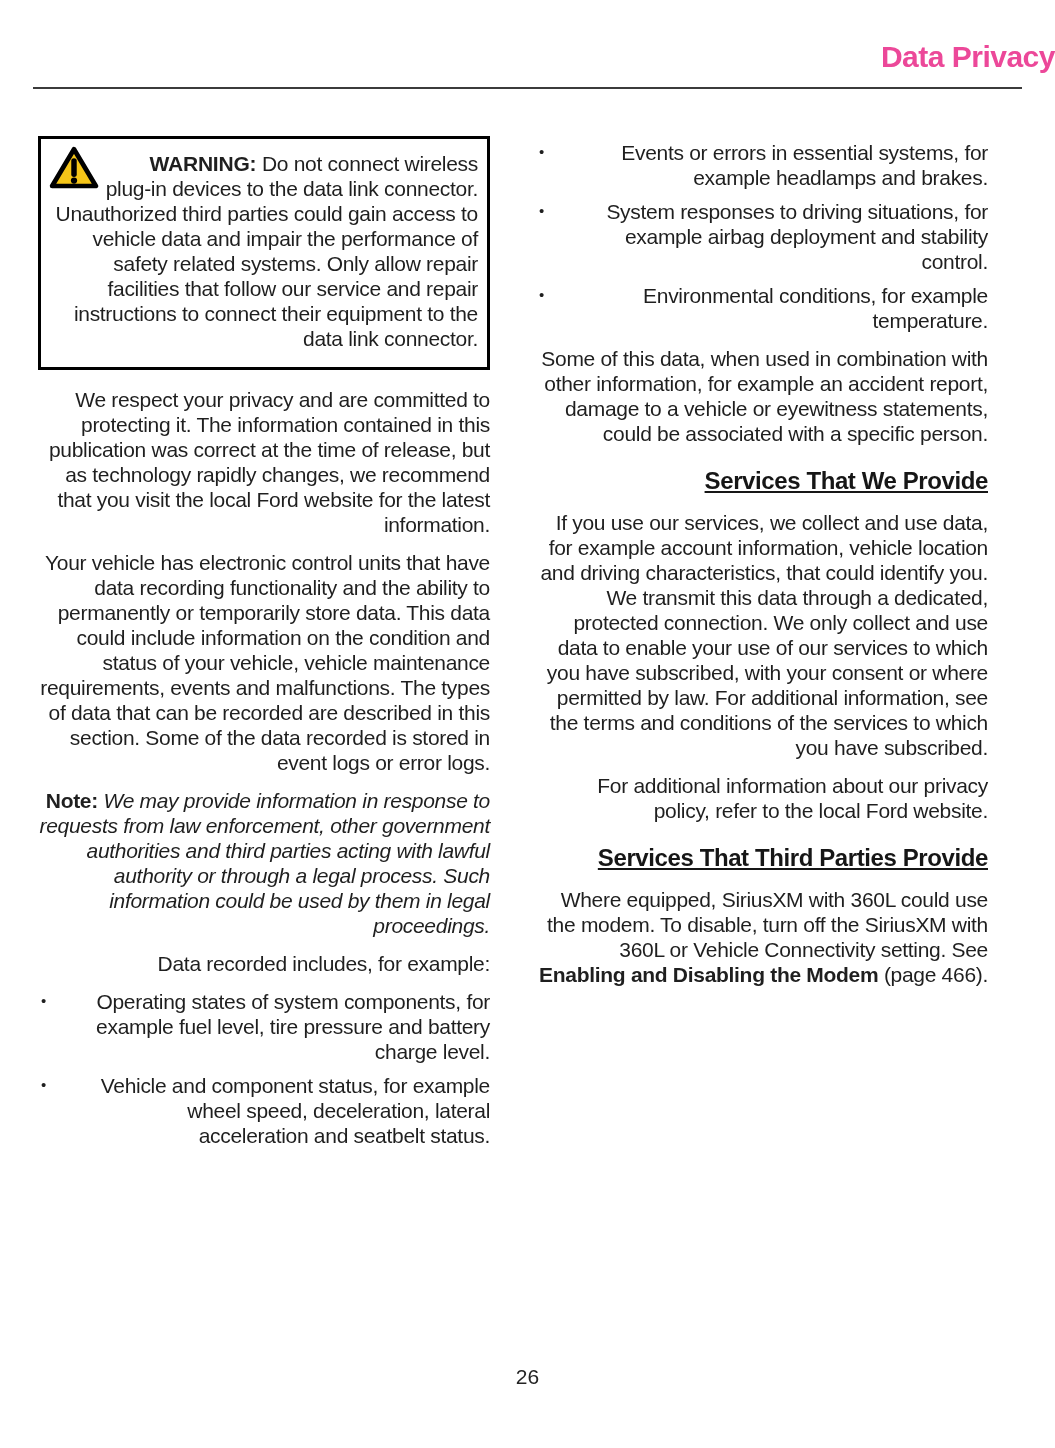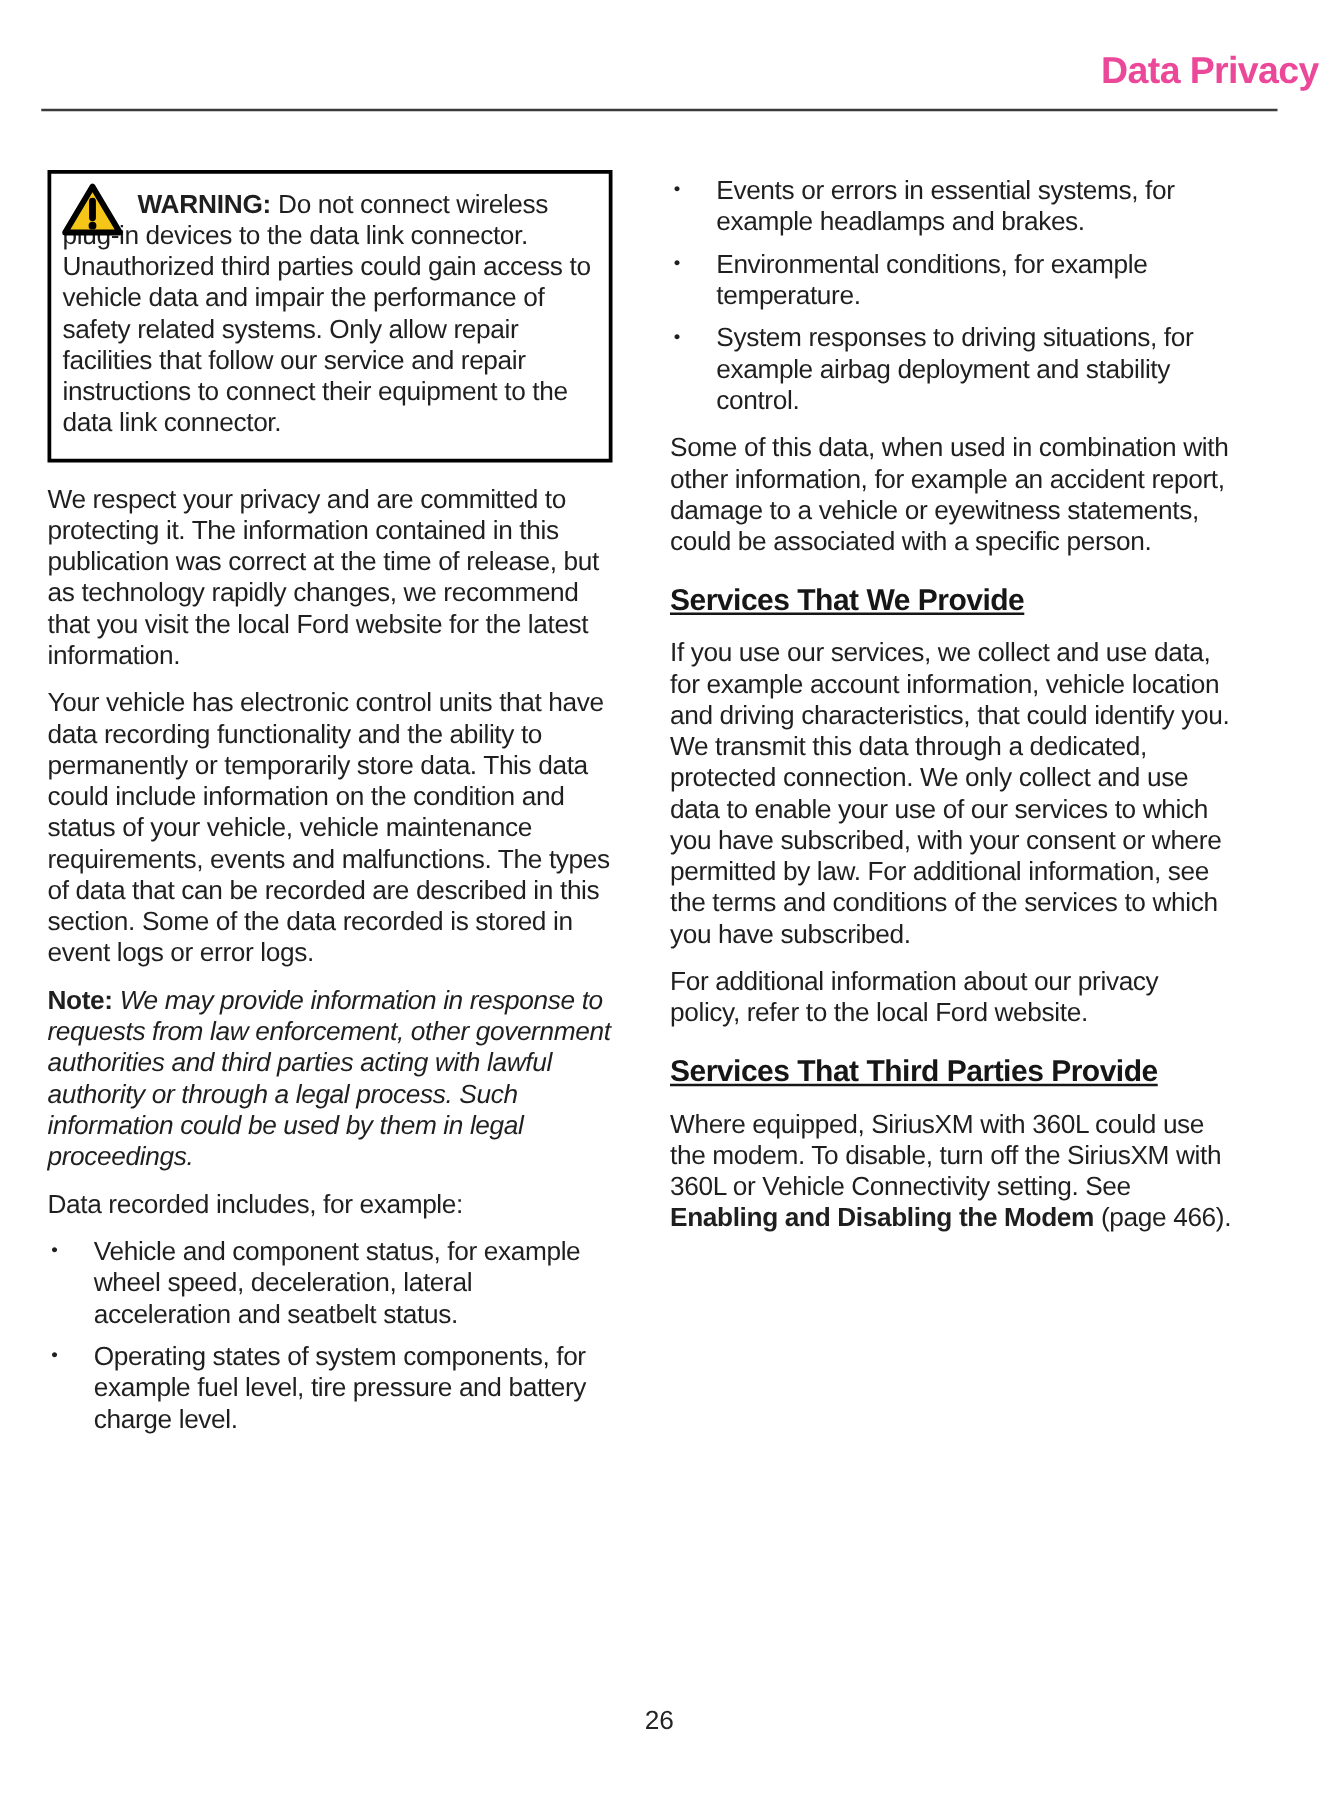--- a/index.html
+++ b/index.html
@@ -24,21 +24,21 @@
     margin: 13px 33px 0 33px;
     border: none;
     border-top: 2px solid #3b3b3b;
     height: 0;
   }
   .content {
     display: flex;
     padding: 47px 34px 0 38px;
     gap: 46px;
   }
-  .col { flex: 0 0 452px; width: 452px; }
+  .col { flex: 0 0 452px; width: 452px; text-align: right; }
   .col-right { padding-top: 4px; }
 
   p, li { font-size: 21px; line-height: 25px; letter-spacing: -0.3px; }
   .para { margin-bottom: 13px; }
 
   .warning-box {
     position: relative;
     border: 3px solid #000000;
     padding: 12px 9px 16px 9px;
     margin-bottom: 17px;
@@ -119,32 +119,32 @@
     <p class="para">We respect your privacy and are committed to protecting it. The information contained in this publication was correct at the time of release, but as technology rapidly changes, we recommend that you visit the local Ford website for the latest information.</p>
 
     <p class="para">Your vehicle has electronic control units that have data recording functionality and the ability to permanently or temporarily store data. This data could include information on the condition and status of your vehicle, vehicle maintenance requirements, events and malfunctions. The types of data that can be recorded are described in this section. Some of the data recorded is stored in event logs or error logs.</p>
 
 
     <p class="note-para"><span class="note-label">Note:</span> <span class="note-text">We may provide information in response to requests from law enforcement, other government authorities and third parties acting with lawful authority or through a legal process. Such information could be used by them in legal proceedings.</span></p>
 
     <p class="para">Data recorded includes, for example:</p>
 
     <ul class="bullet-list">
+      <li>Operating states of system components, for example fuel level, tire pressure and battery charge level.</li>
       <li>Vehicle and component status, for example wheel speed, deceleration, lateral acceleration and seatbelt status.</li>
-      <li>Operating states of system components, for example fuel level, tire pressure and battery charge level.</li>
     </ul>
 
   </section>
 
   <section class="col col-right">
 
     <ul class="bullet-list">
       <li>Events or errors in essential systems, for example headlamps and brakes.</li>
+      <li>System responses to driving situations, for example airbag deployment and stability control.</li>
       <li>Environmental conditions, for example temperature.</li>
-      <li>System responses to driving situations, for example airbag deployment and stability control.</li>
     </ul>
 
     <p class="para">Some of this data, when used in combination with other information, for example an accident report, damage to a vehicle or eyewitness statements, could be associated with a specific person.</p>
 
     <h2 class="section-heading">Services That We Provide</h2>
 
     <p class="para">If you use our services, we collect and use data, for example account information, vehicle location and driving characteristics, that could identify you. We transmit this data through a dedicated, protected connection. We only collect and use data to enable your use of our services to which you have subscribed, with your consent or where permitted by law. For additional information, see the terms and conditions of the services to which you have subscribed.</p>
 
     <p class="para">For additional information about our privacy policy, refer to the local Ford website.</p>
 

